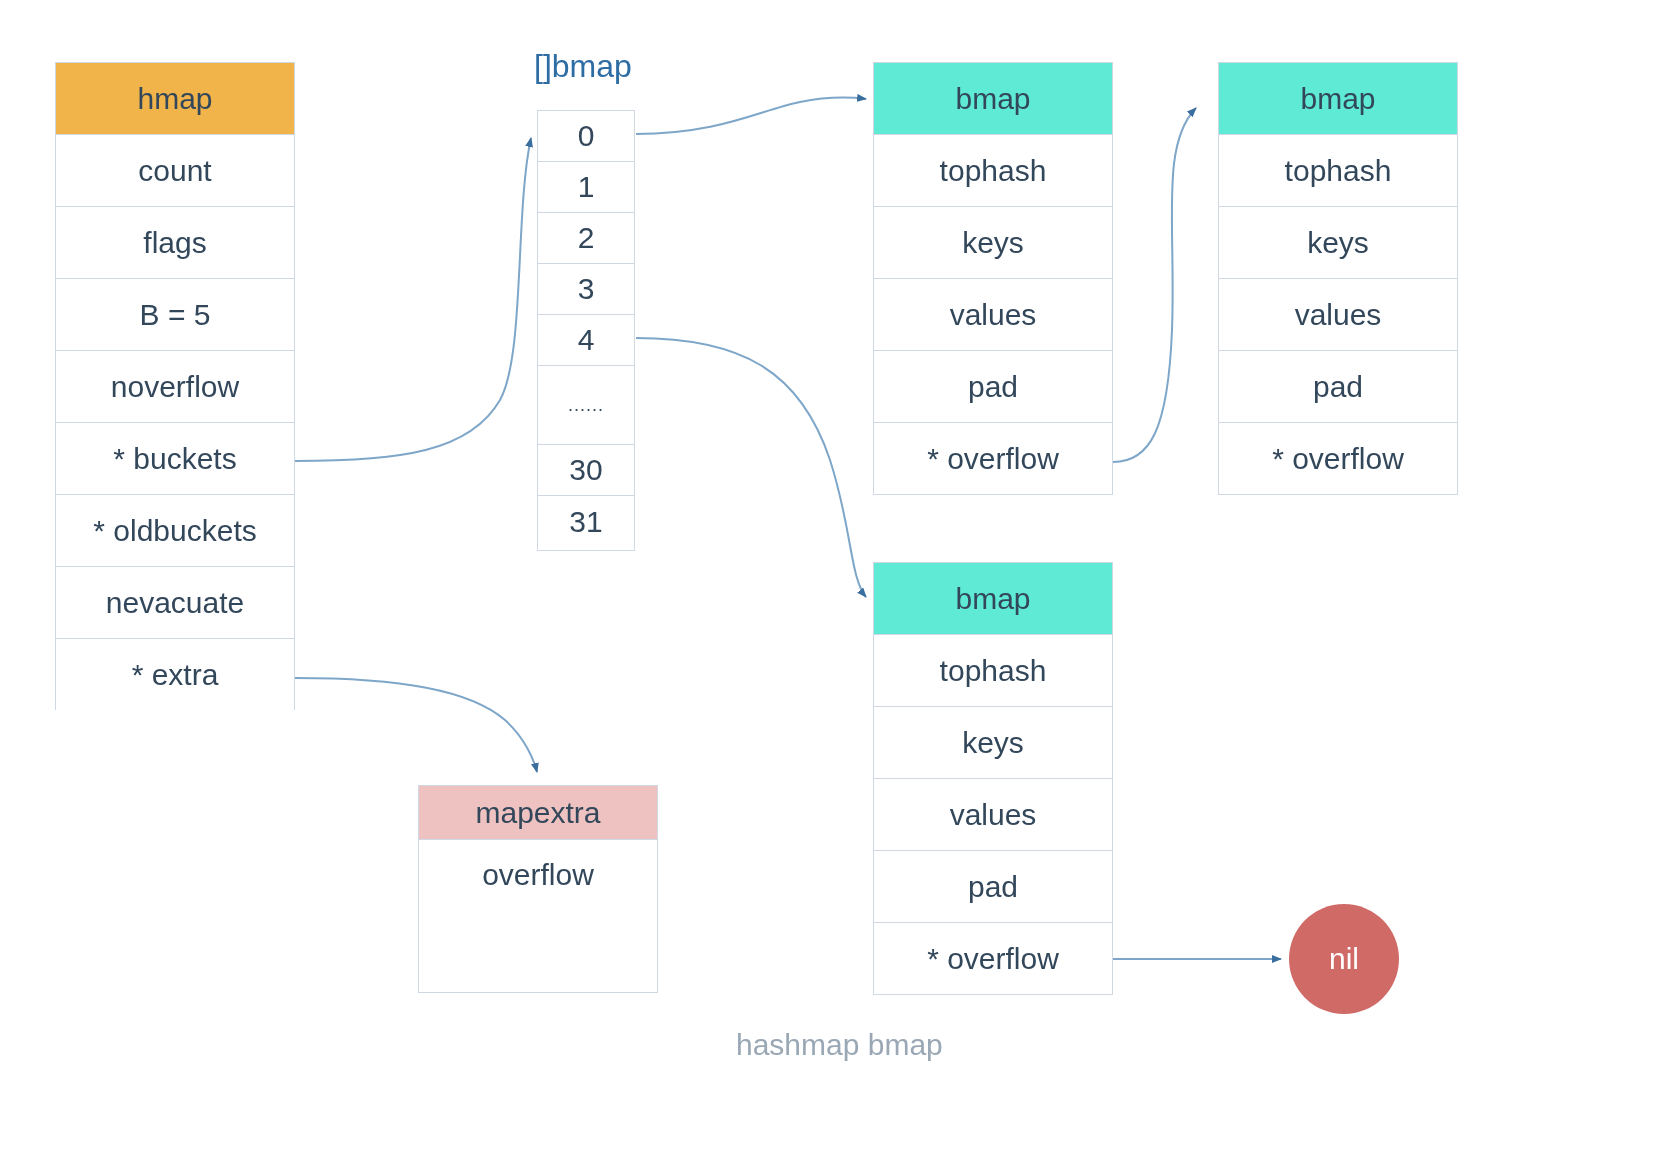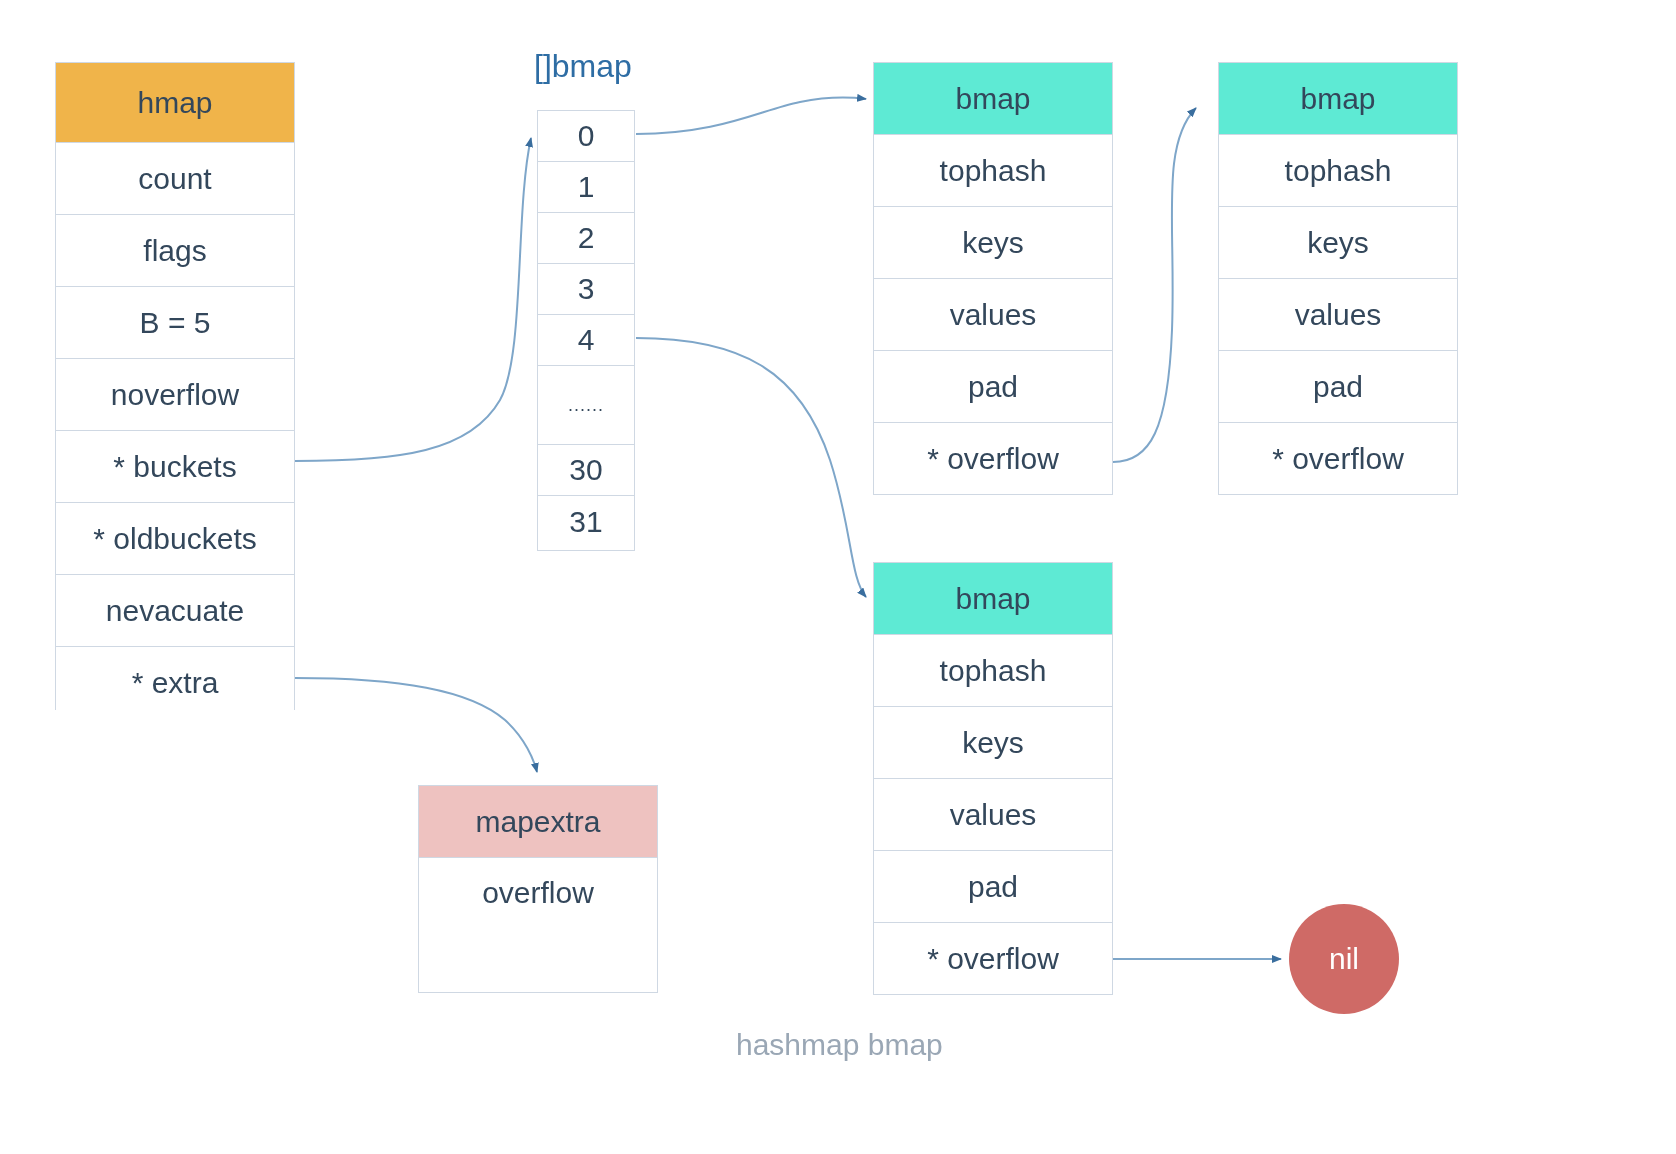--- a/index.html
+++ b/index.html
@@ -104,21 +104,21 @@
     <path class="edge" d="M636,338 C740,338 800,370 830,460 C852,528 850,578 866,597" marker-end="url(#ah)"></path>
 
     <path class="edge" d="M1113,462 C1150,462 1168,430 1172,330 C1176,225 1160,145 1196,108" marker-end="url(#ah)"></path>
 
     <path class="edge" d="M295,678 C400,678 470,690 505,720 C525,738 534,760 537,772" marker-end="url(#ah)"></path>
 
     <path class="edge" d="M1113,959 L1281,959" marker-end="url(#ah)"></path>
   </svg>
 
   <div class="struct" style="left:55px;top:62px;width:240px;height:648px;">
-    <div class="hdr hdr-hmap" style="height:80px;">hmap</div>
+    <div class="hdr hdr-hmap" style="height:72px;">hmap</div>
     <div class="row" style="height:72px;">count</div>
     <div class="row" style="height:72px;">flags</div>
     <div class="row" style="height:72px;">B = 5</div>
     <div class="row" style="height:72px;">noverflow</div>
     <div class="row" style="height:72px;">* buckets</div>
     <div class="row" style="height:72px;">* oldbuckets</div>
     <div class="row" style="height:72px;">nevacuate</div>
     <div class="row" style="height:71px;">* extra</div>
   </div>
 
@@ -155,21 +155,21 @@
   <div class="struct" style="left:873px;top:562px;width:240px;height:433px;">
     <div class="hdr hdr-bmap" style="height:72px;">bmap</div>
     <div class="row" style="height:72px;">tophash</div>
     <div class="row" style="height:72px;">keys</div>
     <div class="row" style="height:72px;">values</div>
     <div class="row" style="height:72px;">pad</div>
     <div class="row" style="height:71px;">* overflow</div>
   </div>
 
   <div class="struct" style="left:418px;top:785px;width:240px;height:208px;">
-    <div class="hdr hdr-mapextra" style="height:72px;">mapextra</div>
+    <div class="hdr hdr-mapextra" style="height:54px;">mapextra</div>
     <div class="row" style="height:69px;">overflow</div>
   </div>
 
   <div class="nil-node" style="left:1289px;top:904px;width:110px;height:110px;">
     <span>nil</span>
   </div>
 
   <div class="caption" style="left:736px;top:1028px;">hashmap bmap</div>
 
 </div>

